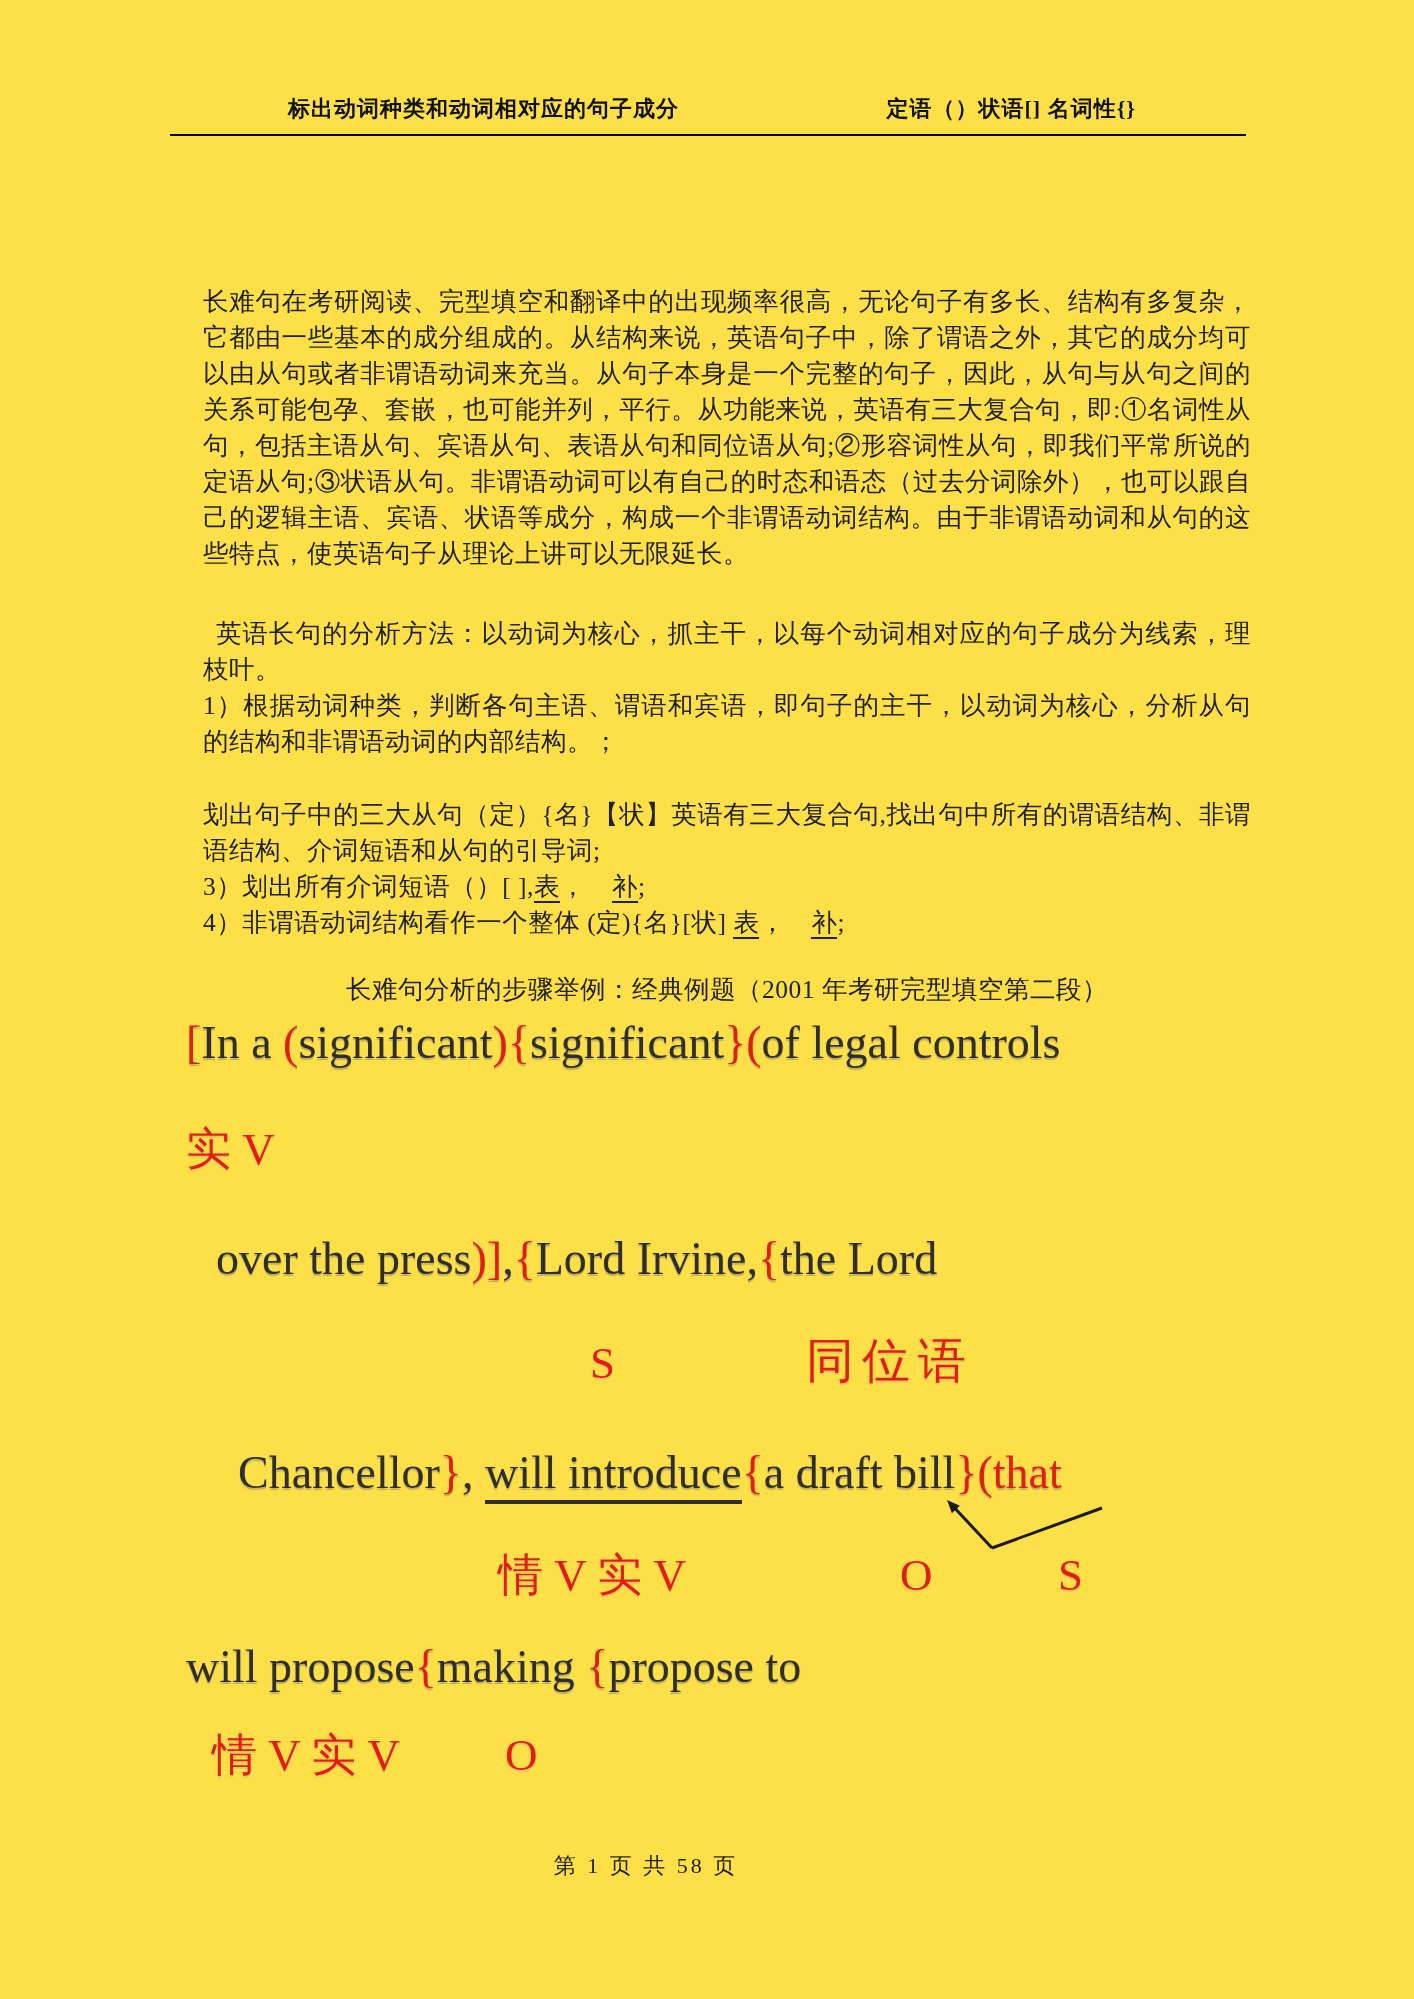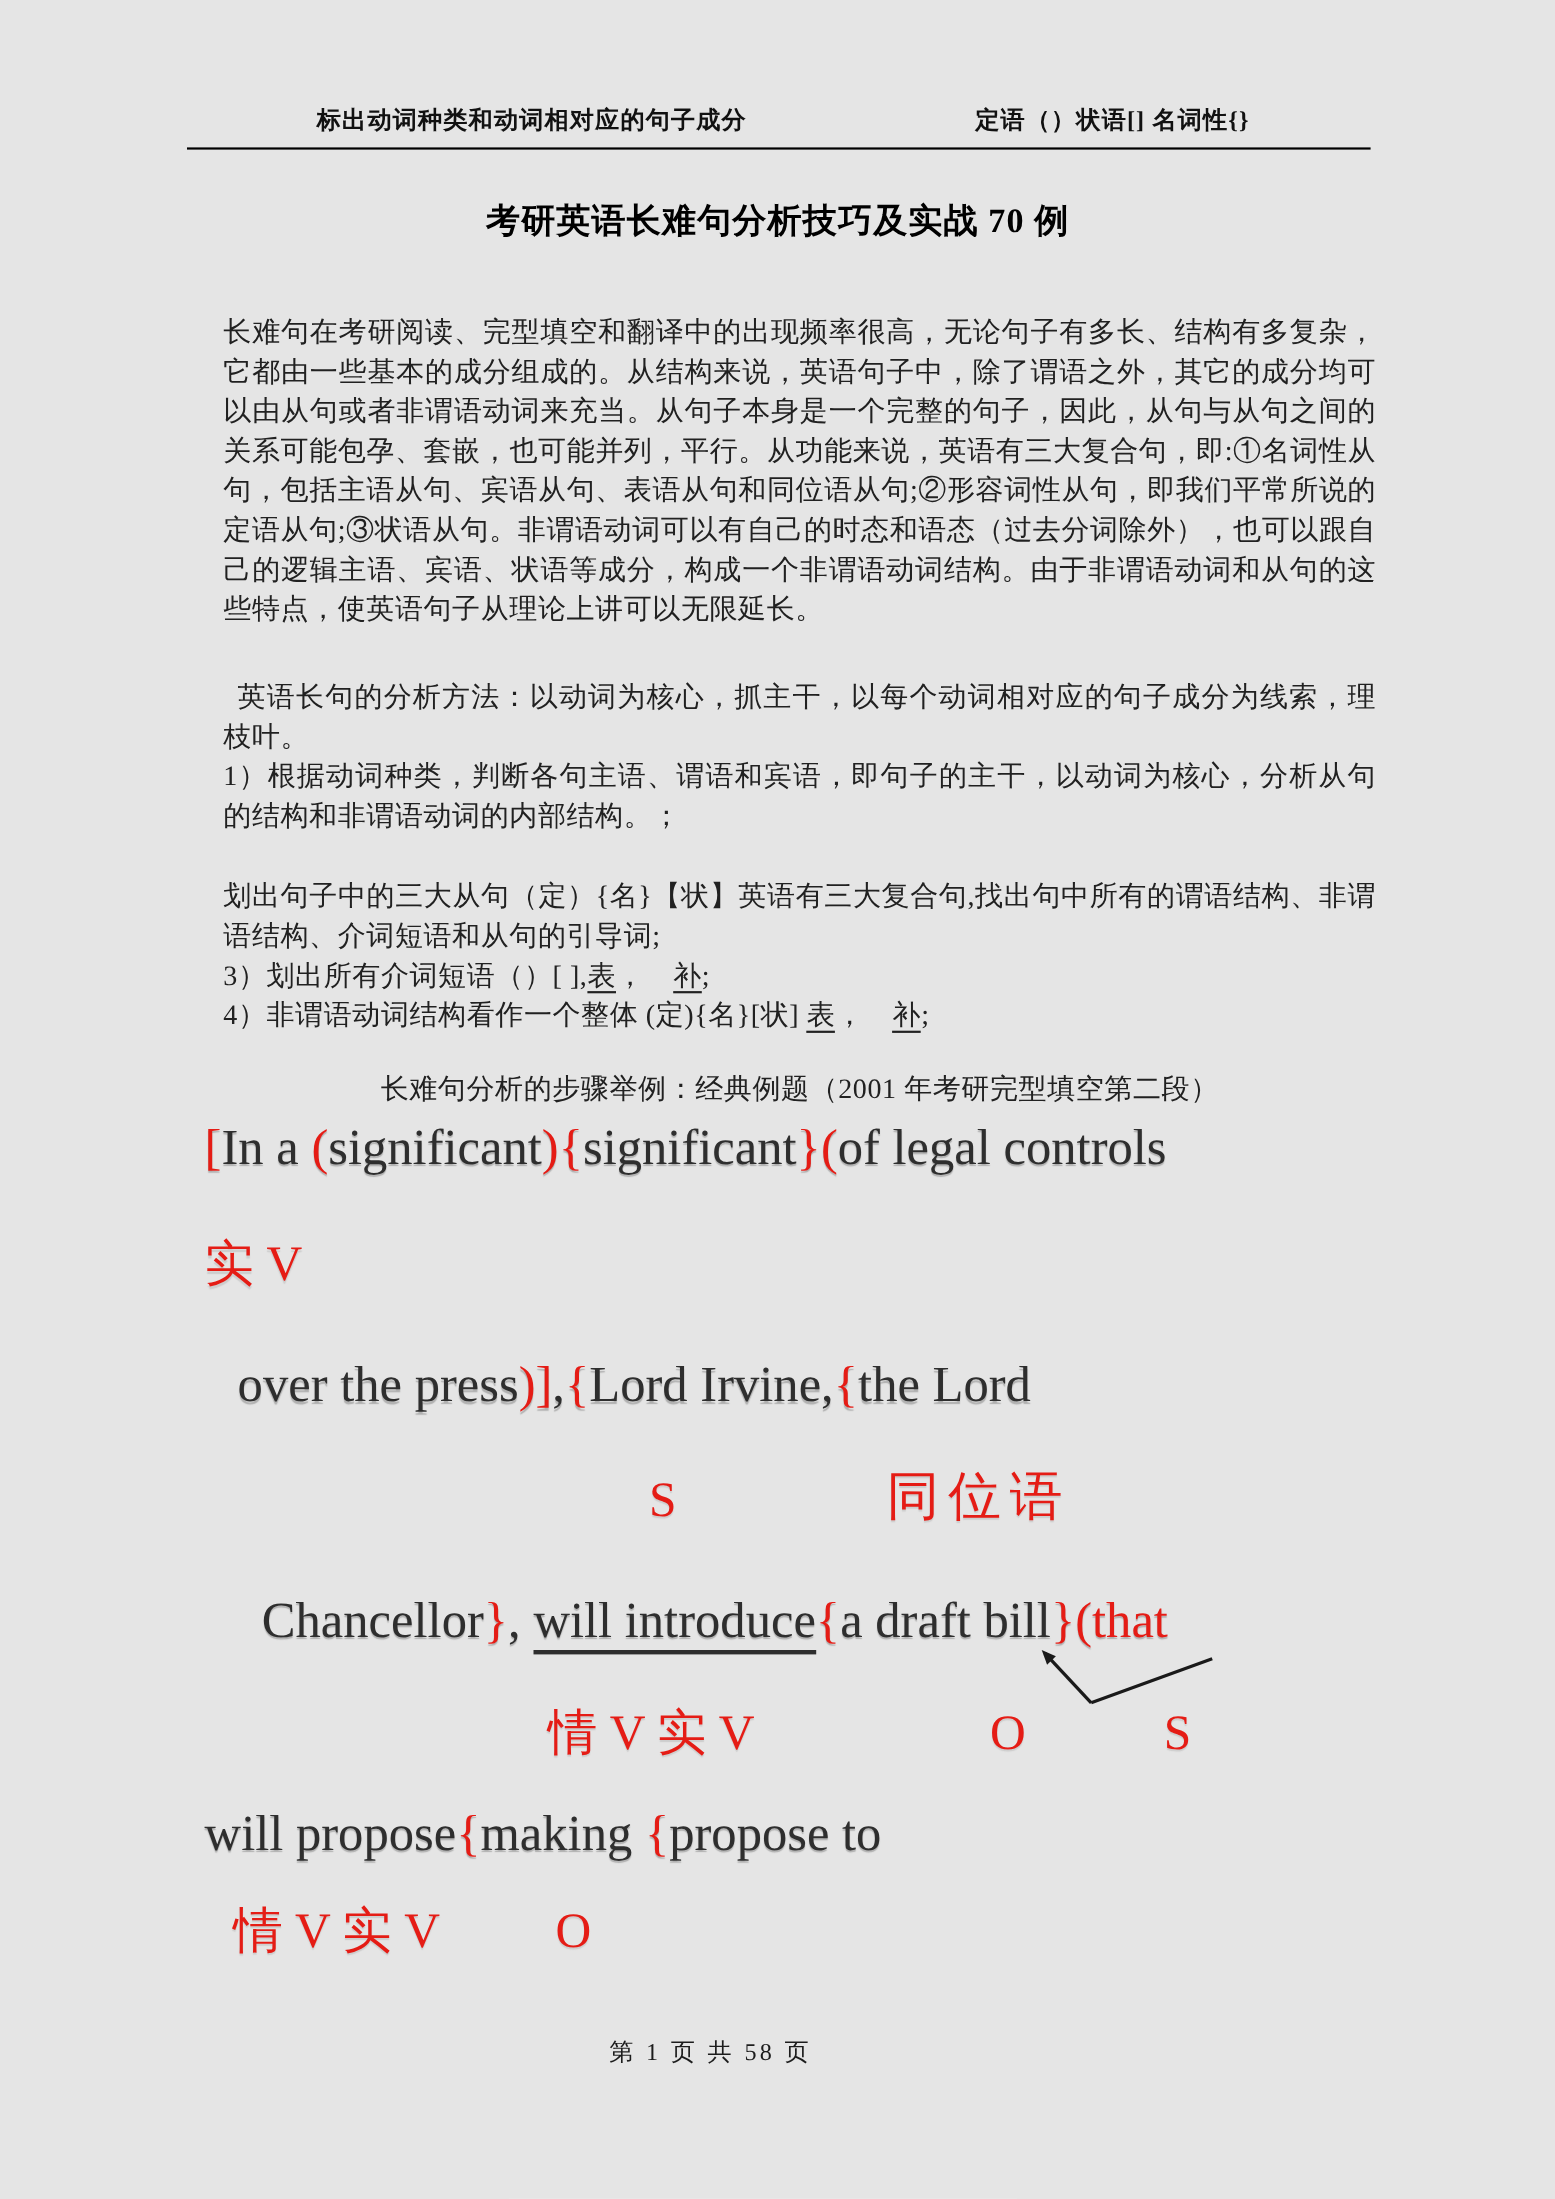--- a/index.html
+++ b/index.html
@@ -1,19 +1,19 @@
 <!DOCTYPE html>
 <html style="--red: #e51c15;"><head>
 <meta charset="utf-8">
 <style>
   html,body{margin:0;padding:0;background:#ffffff;}
   .page{
     position:relative;
     width:1414px;height:1999px;
-    background:#e5e5e5;
+    background:#fde047;
     font-family:"Liberation Serif","DejaVu Serif",serif;
     color:#222222;
     overflow:hidden;
   }
   
   .hdr{
     position:absolute;left:170px;top:94px;width:1076px;
     display:flex;justify-content:space-between;align-items:flex-end;
     border-bottom:2px solid #000;
     padding-bottom:10px;
@@ -80,21 +80,20 @@
 </head>
 <body>
 
 <div class="page">
 
   <div class="hdr">
     <span class="l">标出动词种类和动词相对应的句子成分</span>
     <span class="r">定语（）状语[] 名词性{}</span>
   </div>
 
-  <div class="title">考研英语长难句分析技巧及实战 70 例</div>
 
   <div class="para p-intro">
     <p>长难句在考研阅读、完型填空和翻译中的出现频率很高，无论句子有多长、结构有多复杂，它都由一些基本的成分组成的。从结构来说，英语句子中，除了谓语之外，其它的成分均可以由从句或者非谓语动词来充当。从句子本身是一个完整的句子，因此，从句与从句之间的关系可能包孕、套嵌，也可能并列，平行。从功能来说，英语有三大复合句，即:①名词性从句，包括主语从句、宾语从句、表语从句和同位语从句;②形容词性从句，即我们平常所说的定语从句;③状语从句。非谓语动词可以有自己的时态和语态（过去分词除外），也可以跟自己的逻辑主语、宾语、状语等成分，构成一个非谓语动词结构。由于非谓语动词和从句的这些特点，使英语句子从理论上讲可以无限延长。</p>
   </div>
 
   <div class="para p-method">
     <p class="lead">英语长句的分析方法：以动词为核心，抓主干，以每个动词相对应的句子成分为线索，理枝叶。</p>
     <p>1）根据动词种类，判断各句主语、谓语和宾语，即句子的主干，以动词为核心，分析从句的结构和非谓语动词的内部结构。；</p>
   </div>
 

